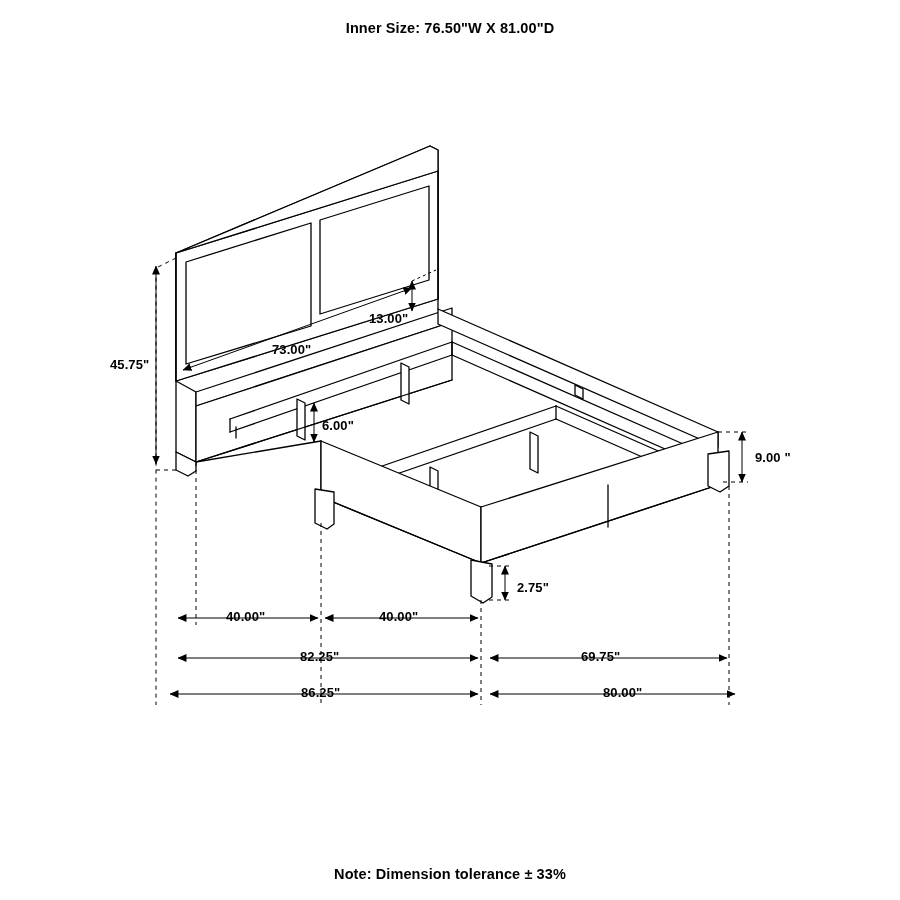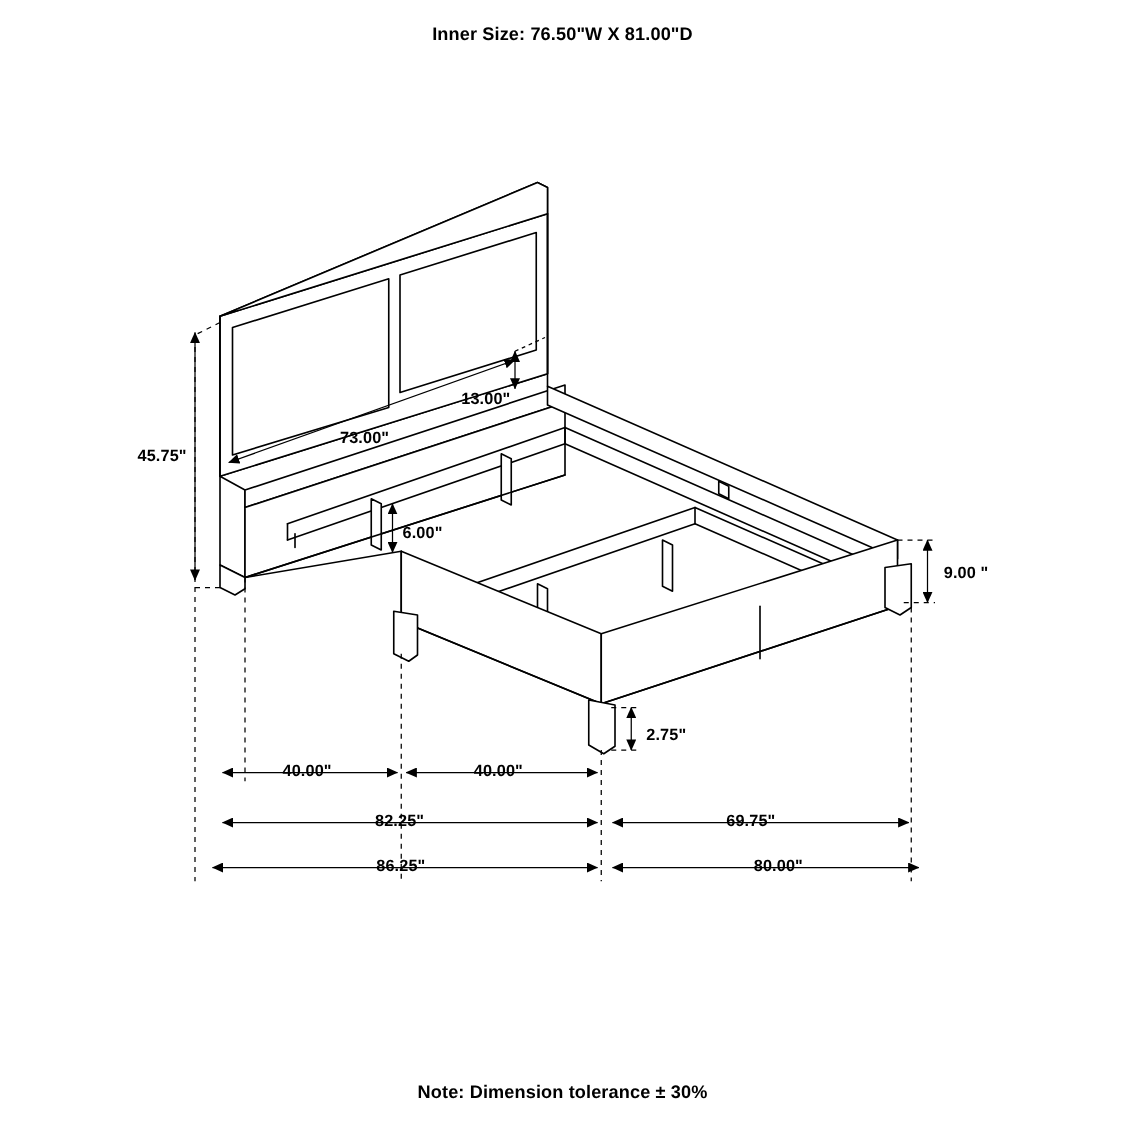--- a/index.html
+++ b/index.html
@@ -190,14 +190,14 @@
   <div class="dimlabel" style="left:322px; top:418px;">6.00"</div>
   <div class="dimlabel" style="left:755px; top:450px;">9.00 "</div>
   <div class="dimlabel" style="left:517px; top:580px;">2.75"</div>
   <div class="dimlabel" style="left:226px; top:609px;">40.00"</div>
   <div class="dimlabel" style="left:379px; top:609px;">40.00"</div>
   <div class="dimlabel" style="left:300px; top:649px;">82.25"</div>
   <div class="dimlabel" style="left:581px; top:649px;">69.75"</div>
   <div class="dimlabel" style="left:301px; top:685px;">86.25"</div>
   <div class="dimlabel" style="left:603px; top:685px;">80.00"</div>
 
-  <div class="note">Note: Dimension tolerance ± 30%</div>
+  <div class="note">Note: Dimension tolerance ± 33%</div>
 </div>
 
 </body></html>

